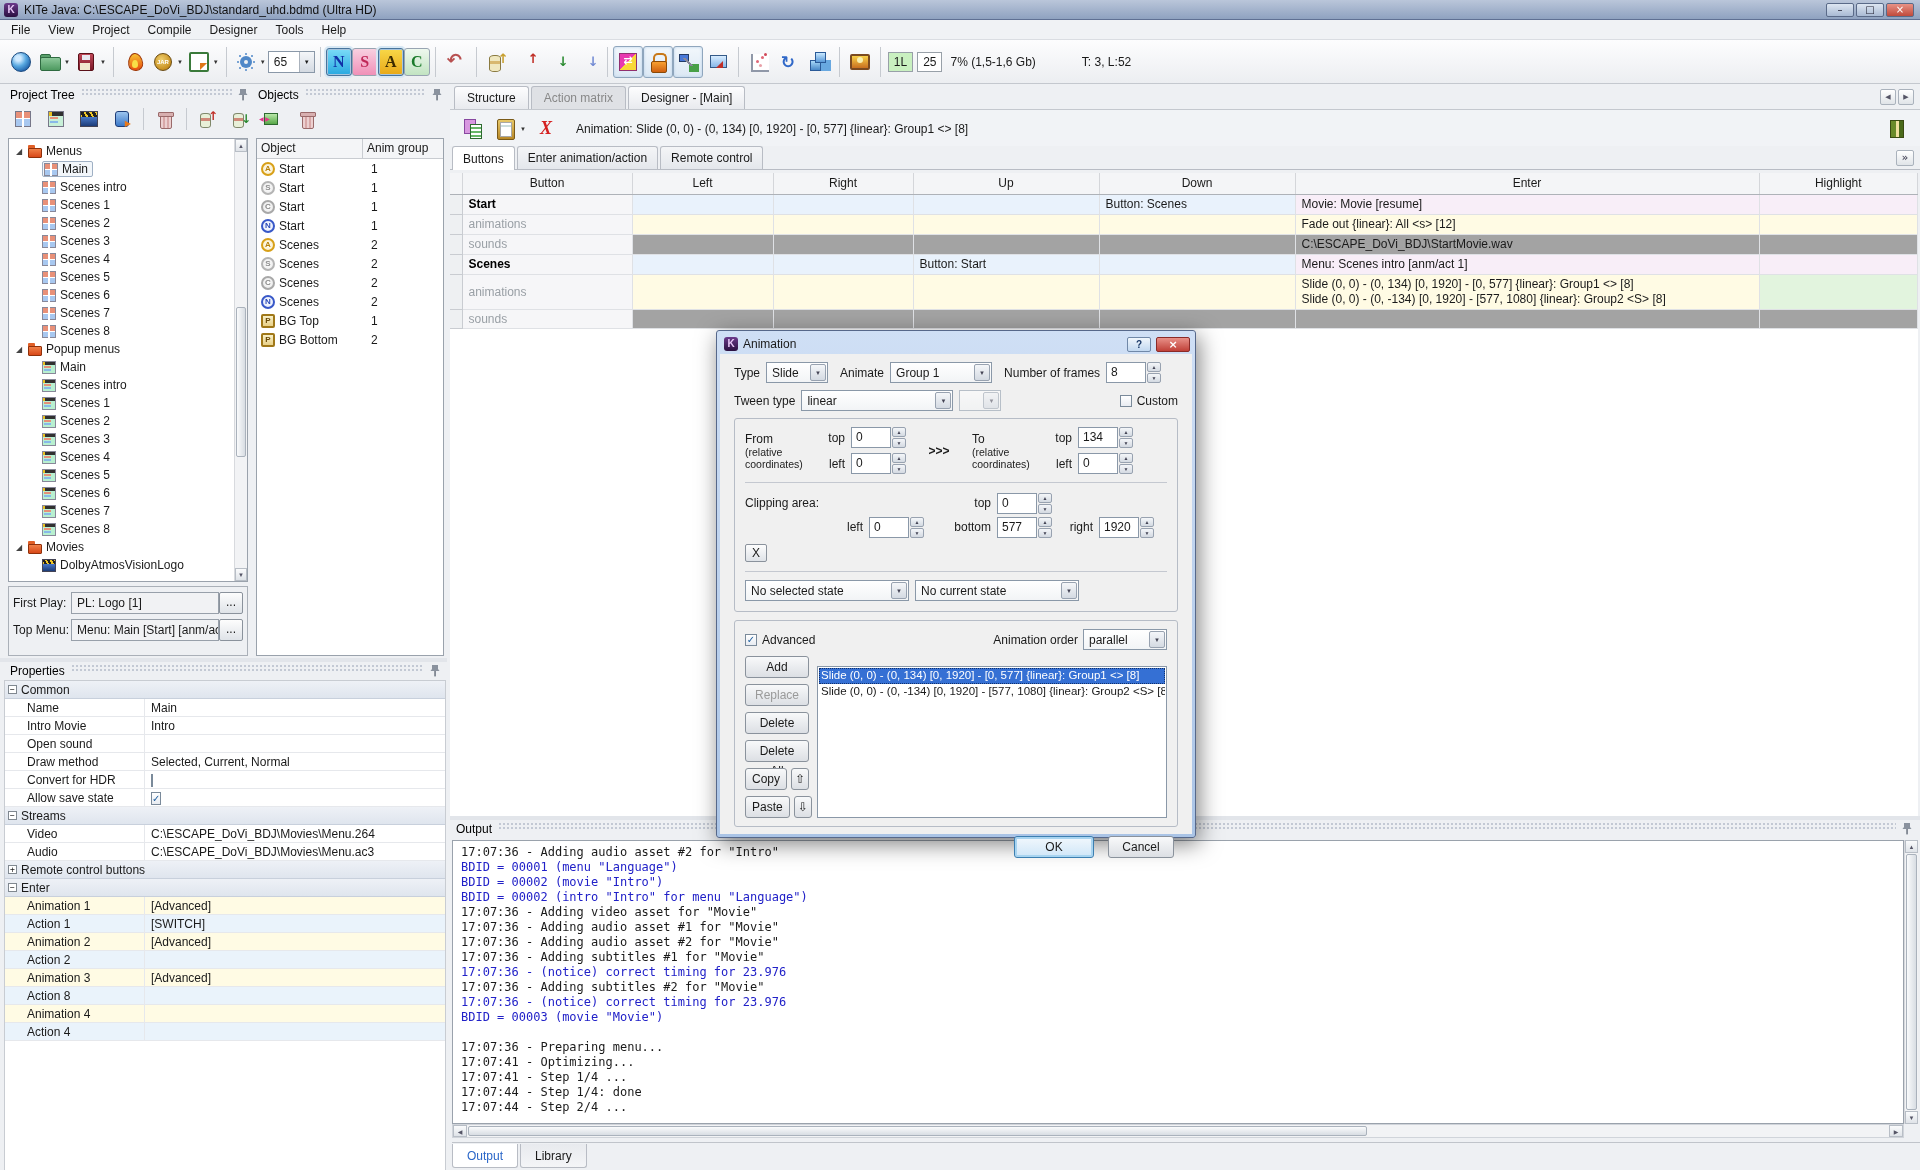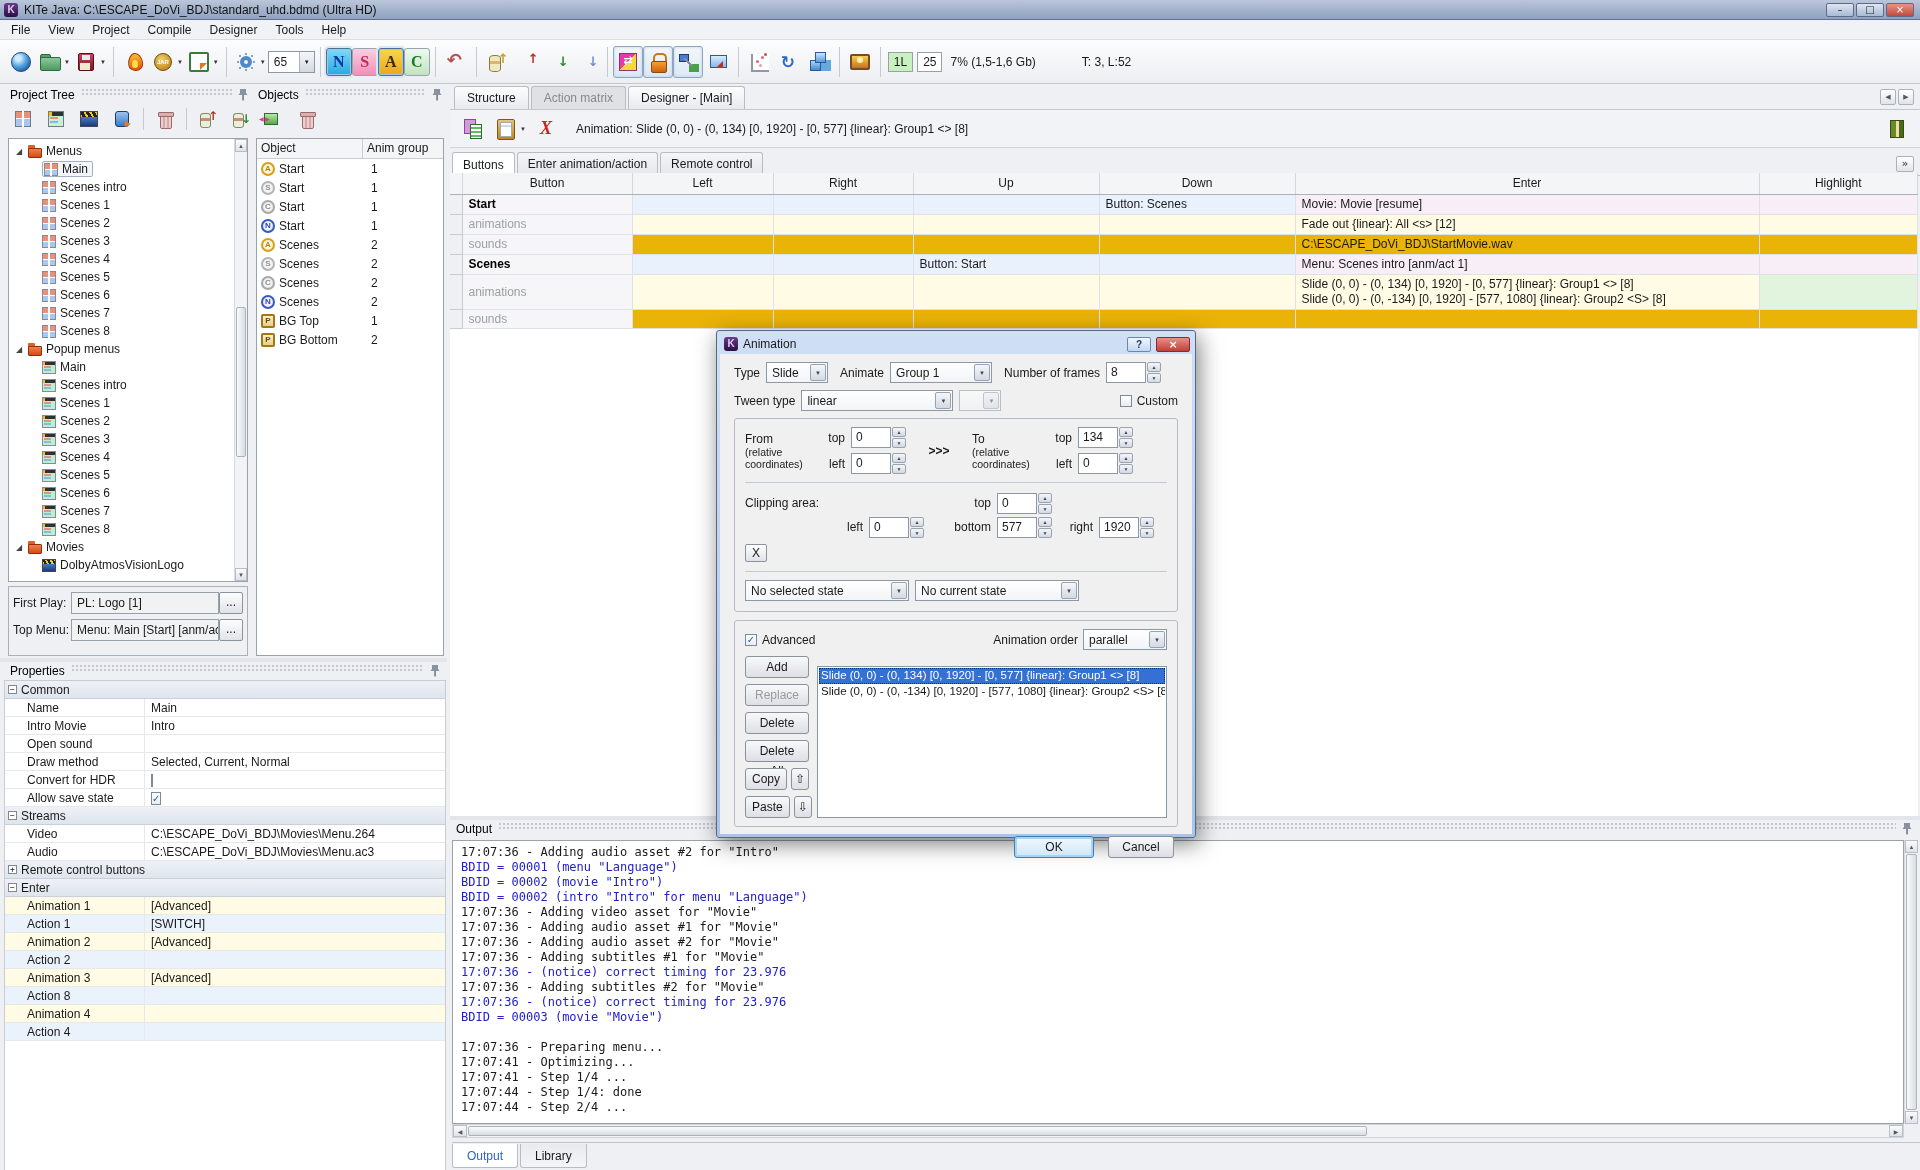--- a/index.html
+++ b/index.html
@@ -214,21 +214,21 @@
   .wtab{padding:4px 12px;border:1px solid #b8bcc4;border-bottom:none;border-radius:3px 3px 0 0;
     background:linear-gradient(#fdfdfe,#e8eaee)}
   .wtab.active{background:#dfe1e5;color:#888}
   .tabnav{margin-left:auto;display:flex;gap:2px;padding:0 6px 4px 0}
   .tabnav .nbtn{width:16px;height:16px;border:1px solid #aab2bc;border-radius:2px;background:linear-gradient(#fff,#e0e4e8);
     font-size:7px;color:#556;text-align:center;line-height:14px}
   #action-bar{position:absolute;left:450px;top:110px;right:0;height:38px;display:flex;align-items:center;gap:4px;
     padding:0 8px;background:#f1f3f6;border-bottom:1px solid #d0d3d8}
   #action-status{margin-left:10px;white-space:nowrap}
   #action-bar .spacer{flex:1}
-  #subtabs{position:absolute;left:450px;top:152px;right:0;height:24px;display:flex;align-items:flex-end;
+  #subtabs{position:absolute;left:450px;top:146px;right:0;height:24px;display:flex;align-items:flex-end;
     padding-left:2px;background:#eef0f3;border-bottom:1px solid #b8bcc4}
   .stab{padding:4px 10px;border:1px solid #b8bcc4;border-bottom:none;border-radius:3px 3px 0 0;
     background:linear-gradient(#f4f5f7,#e4e7ec);margin-right:2px}
   .stab.active{background:#fff;position:relative;top:1px;padding-top:5px}
   .collapse-btn{margin-left:auto;width:18px;height:16px;margin-right:6px;margin-bottom:3px;border:1px solid #aab2bc;
     border-radius:2px;background:linear-gradient(#fff,#e0e4e8);font:bold 10px/14px "DejaVu Sans",sans-serif;
     color:#556;text-align:center}
 
   
   #matrix-wrap{position:absolute;left:450px;top:173px;right:2px;height:644px;background:#fff;overflow:hidden}
@@ -237,21 +237,21 @@
     border-bottom:1px solid #aeb2b8;text-align:center;overflow:hidden}
   #matrix td{border-right:1px solid #dfe1e5;border-bottom:1px solid #dfe1e5;padding:2px 6px;vertical-align:middle;
     overflow:hidden;white-space:nowrap}
   #matrix td.hnd{background:#eef0f2;border-right:1px solid #c9ccd1;border-bottom:1px solid #c9ccd1;padding:0}
   #matrix td.lab{background:#f6f6f8;color:#9aa0a6}
   #matrix tr.row-button td.lab{color:#000;font-weight:bold}
   #matrix tr.row-button td.c{background:var(--button_row)}
   #matrix tr.row-button td.c.col-enter,#matrix tr.row-button td.c.col-high{background:var(--enter_col)}
   #matrix tr.row-anim td.c{background:var(--anim_row)}
   #matrix tr.row-anim.green td.c.col-high{background:var(--highlight_green)}
-  #matrix tr.row-sound td.c{background:#eab308}
+  #matrix tr.row-sound td.c{background:#a3a3a3}
   #matrix .mline{line-height:15px}
 
   
   #output-panel{position:absolute;left:450px;top:820px;right:0;bottom:0;background:#eef0f3}
   #output-header{position:absolute;left:6px;top:2px;right:8px}
   #console{position:absolute;left:2px;top:20px;right:16px;bottom:46px;background:#fff;border:1px solid #9aa2ac;
     font-family:"DejaVu Sans Mono",monospace;font-size:12px;line-height:15px;padding:4px 8px;overflow:hidden}
   #console .c-blue{color:var(--console_info)}
   #console-vscroll{position:absolute;right:2px;top:20px;bottom:46px;width:14px}
   #console-hscroll{position:absolute;left:2px;right:16px;bottom:32px;height:14px;background:#f2f3f5;border:1px solid #d0d4da}

